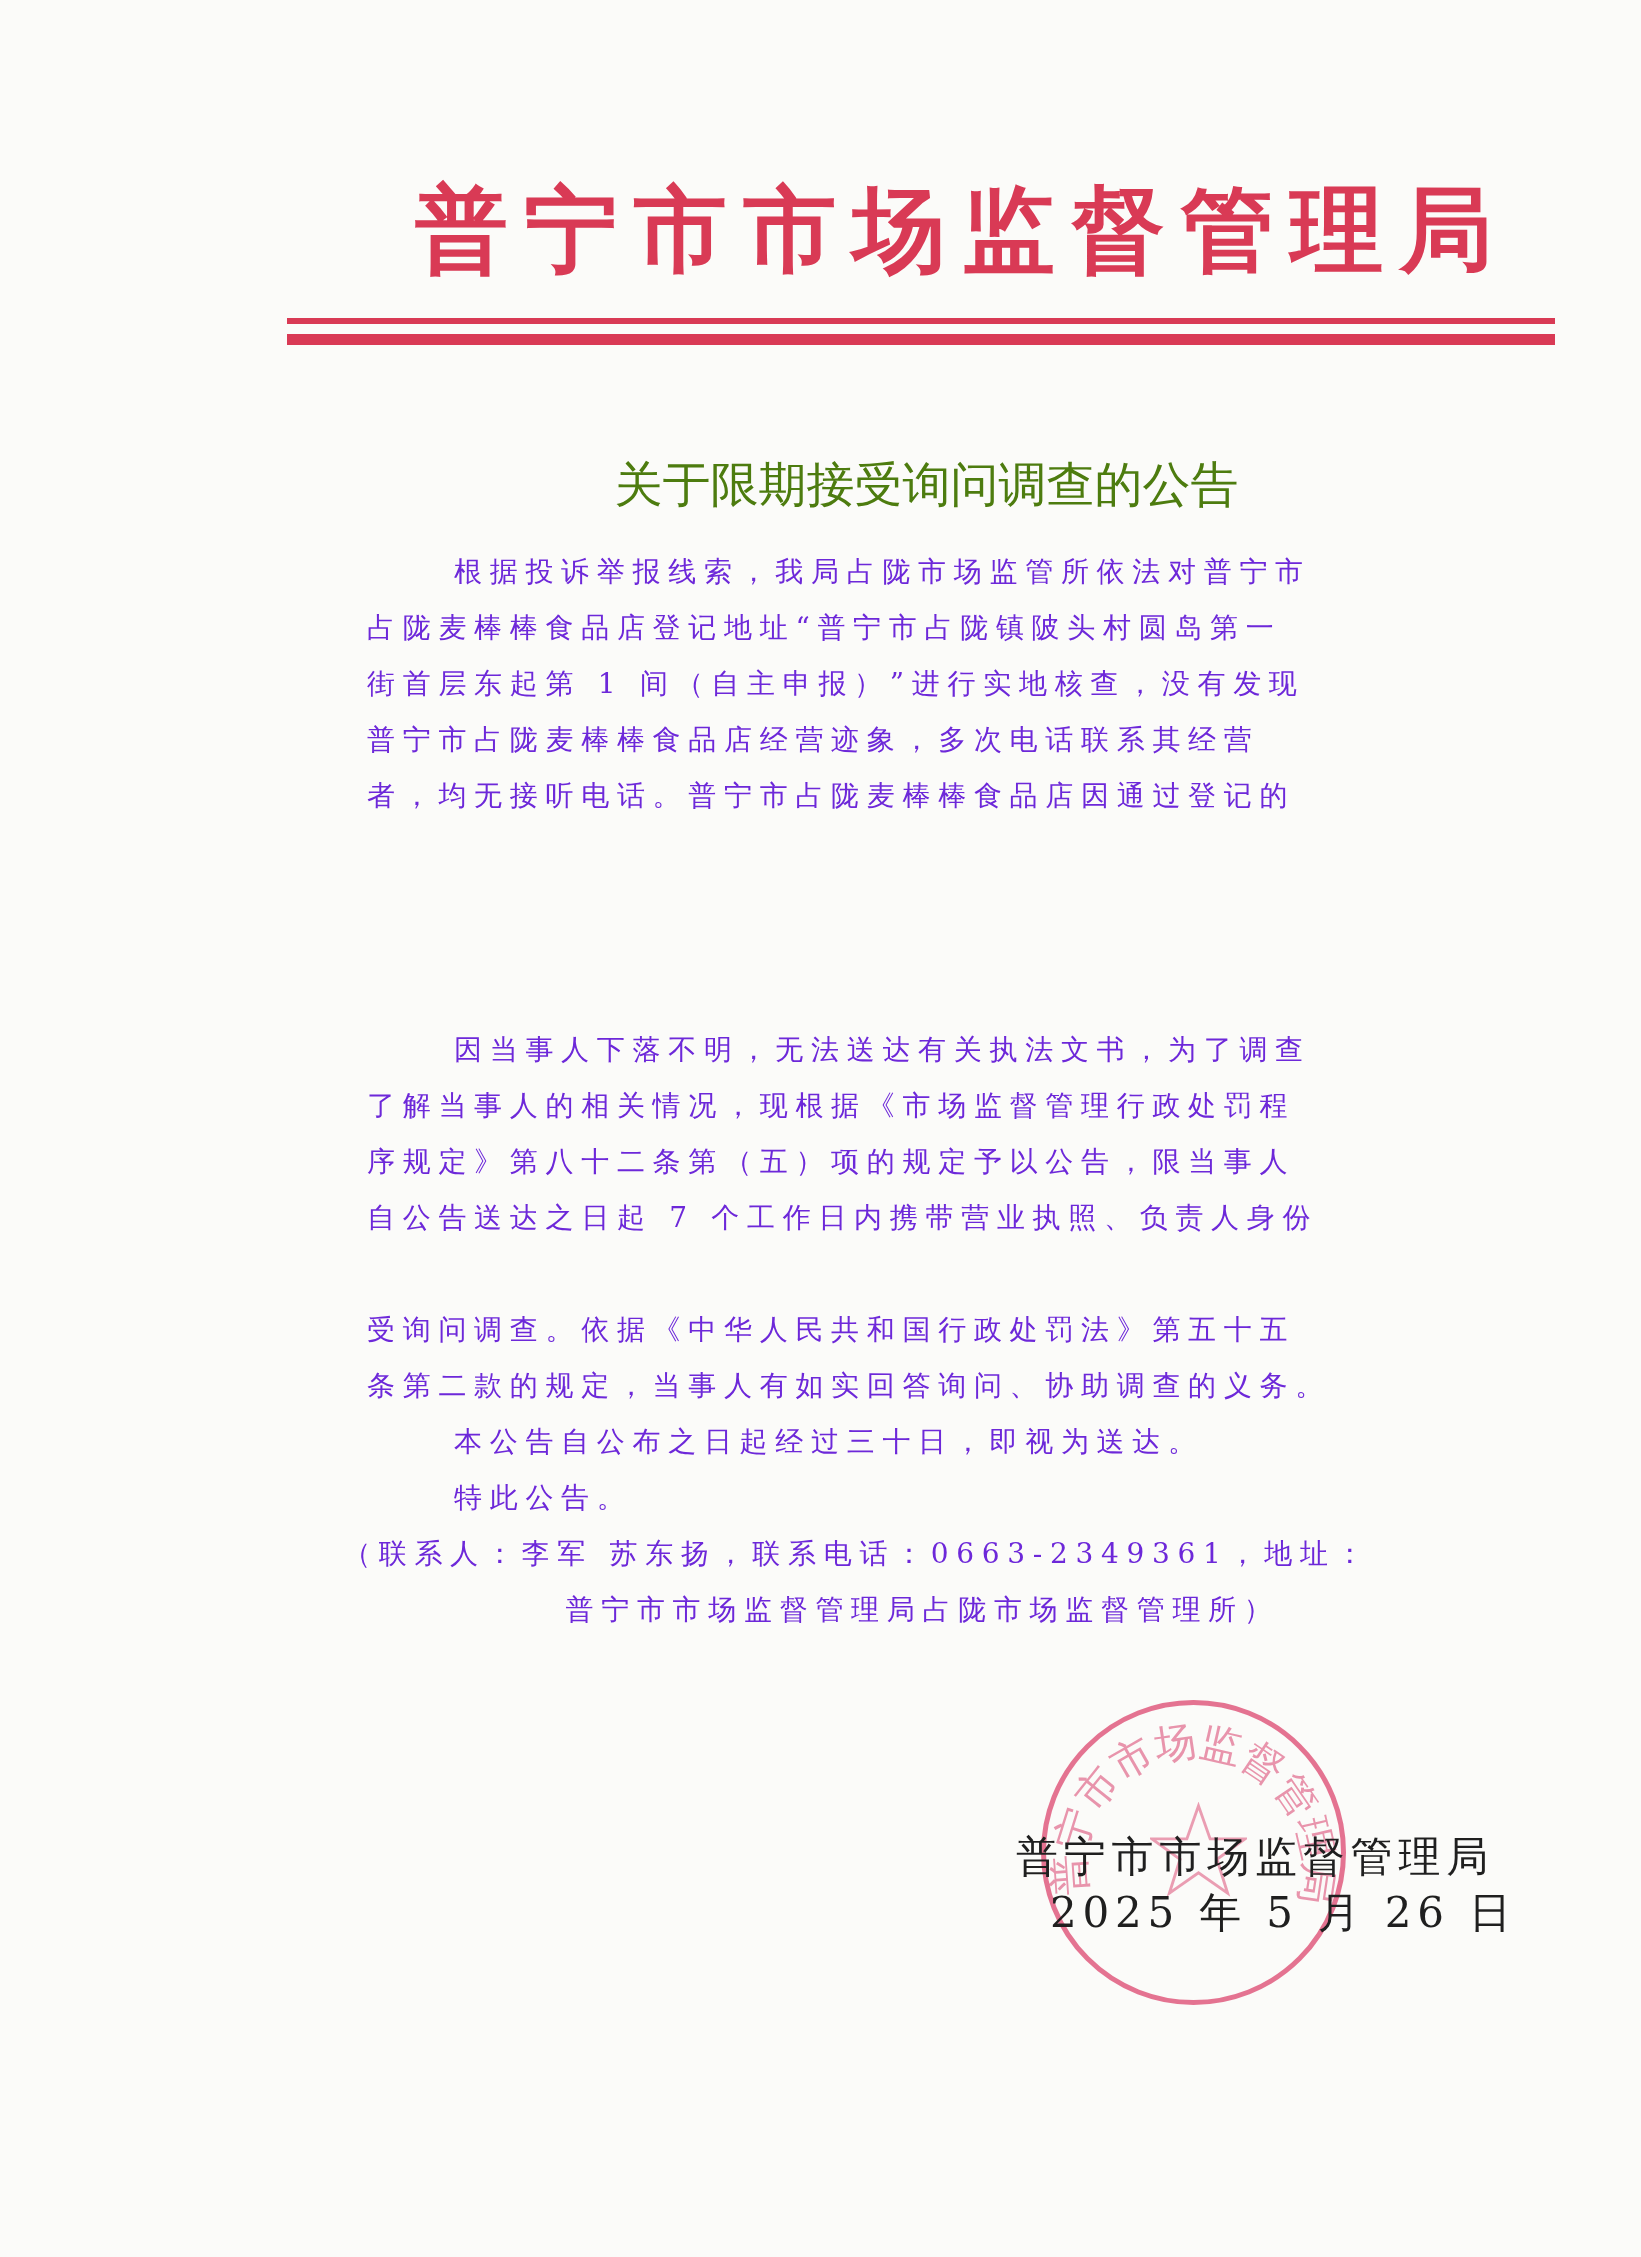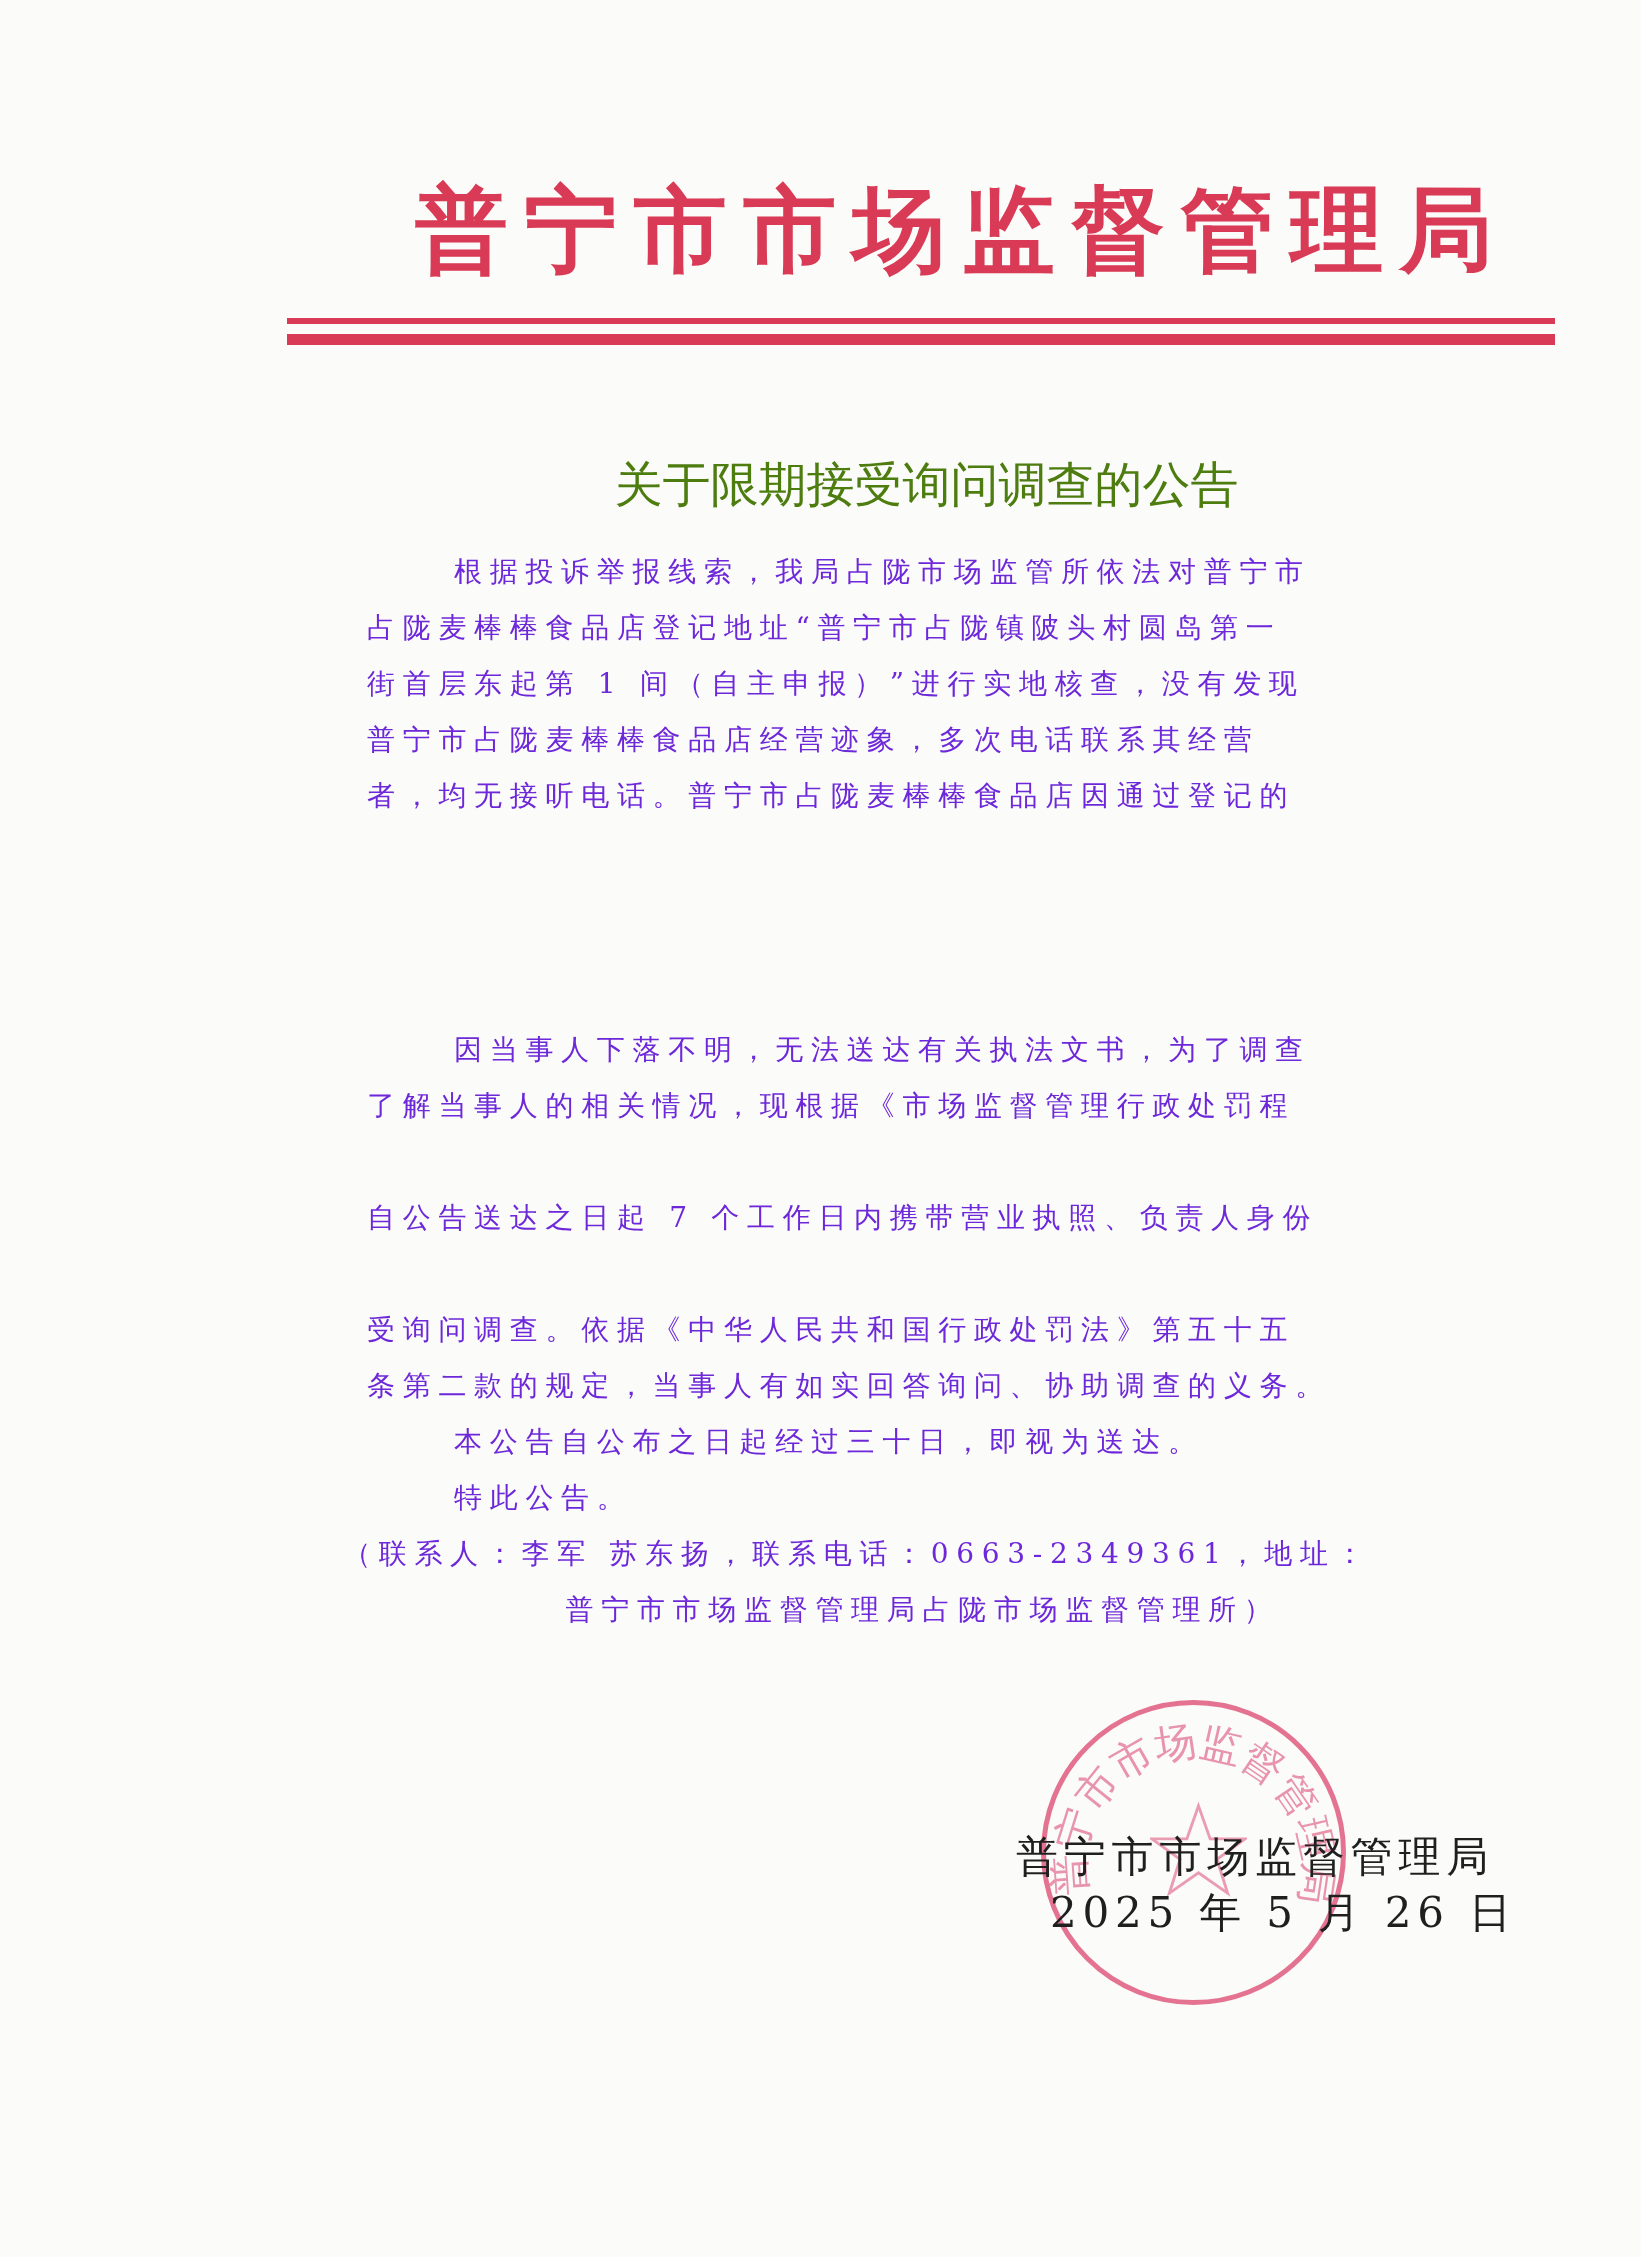--- a/index.html
+++ b/index.html
@@ -62,20 +62,21 @@
   <div class="title">关于限期接受询问调查的公告</div>
 
   <div class="line indent" style="top:544px;">根据投诉举报线索，我局占陇市场监管所依法对普宁市</div>
   <div class="line" style="top:600px;">占陇麦棒棒食品店登记地址“普宁市占陇镇陂头村圆岛第一</div>
   <div class="line" style="top:656px;">街首层东起第 1 间（自主申报）”进行实地核查，没有发现</div>
   <div class="line" style="top:712px;">普宁市占陇麦棒棒食品店经营迹象，多次电话联系其经营</div>
   <div class="line" style="top:768px;">者，均无接听电话。普宁市占陇麦棒棒食品店因通过登记的</div>
 
   <div class="line indent" style="top:1022px;">因当事人下落不明，无法送达有关执法文书，为了调查</div>
   <div class="line" style="top:1078px;">了解当事人的相关情况，现根据《市场监督管理行政处罚程</div>
+  <div class="line" style="top:1134px;">序规定》第八十二条第（五）项的规定予以公告，限当事人</div>
   <div class="line" style="top:1190px;">自公告送达之日起 7 个工作日内携带营业执照、负责人身份</div>
   <div class="line" style="top:1302px;">受询问调查。依据《中华人民共和国行政处罚法》第五十五</div>
   <div class="line" style="top:1358px;">条第二款的规定，当事人有如实回答询问、协助调查的义务。</div>
 
   <div class="line indent" style="top:1414px;">本公告自公布之日起经过三十日，即视为送达。</div>
   <div class="line indent" style="top:1470px;">特此公告。</div>
 
   <div class="line contact" style="top:1526px;">（联系人：李军 苏东扬，联系电话：0663-2349361，地址：</div>
   <div class="line contact" style="top:1582px;text-align:center;">普宁市市场监督管理局占陇市场监督管理所）</div>
 

